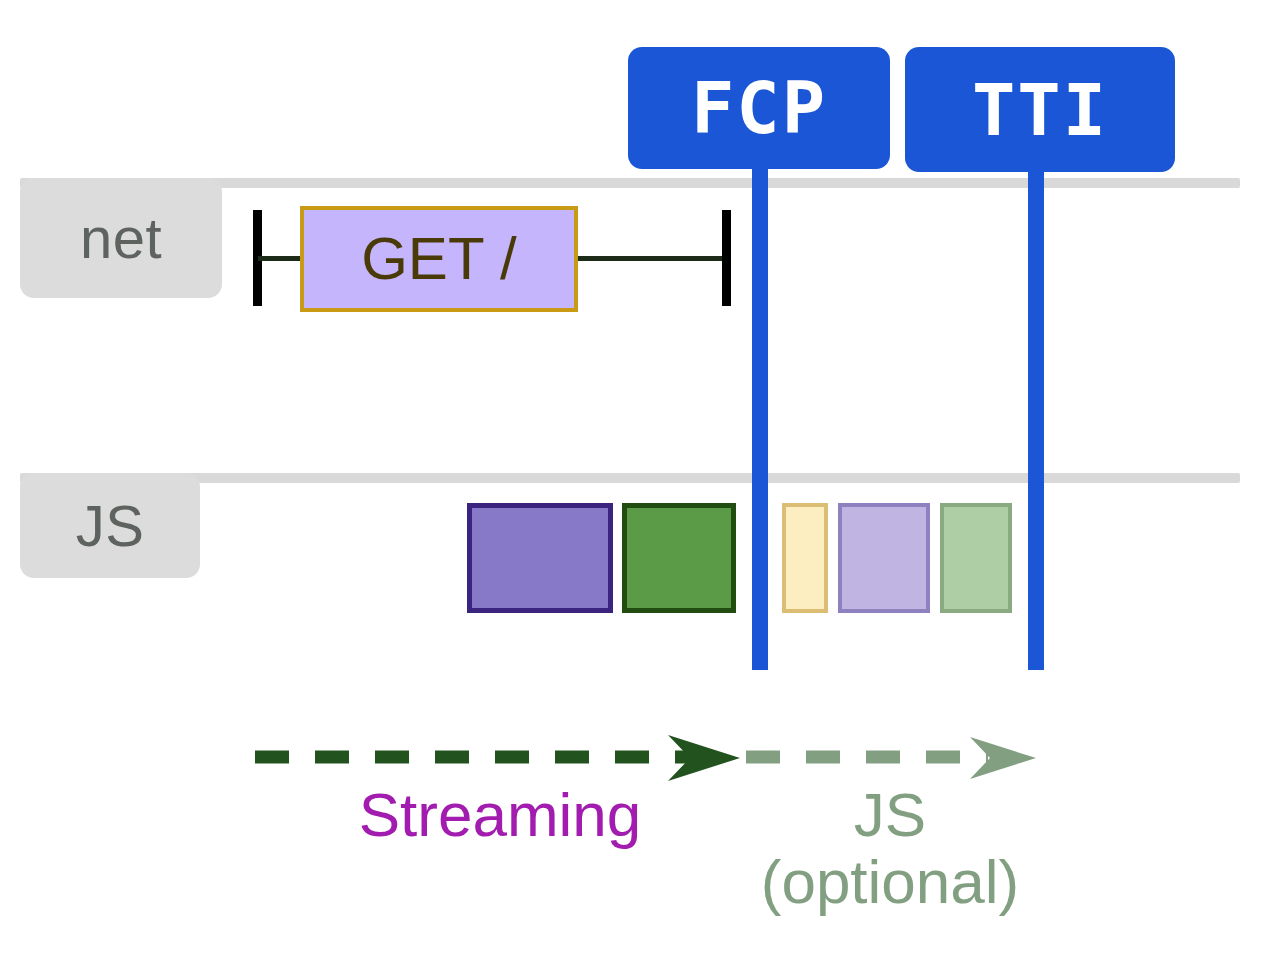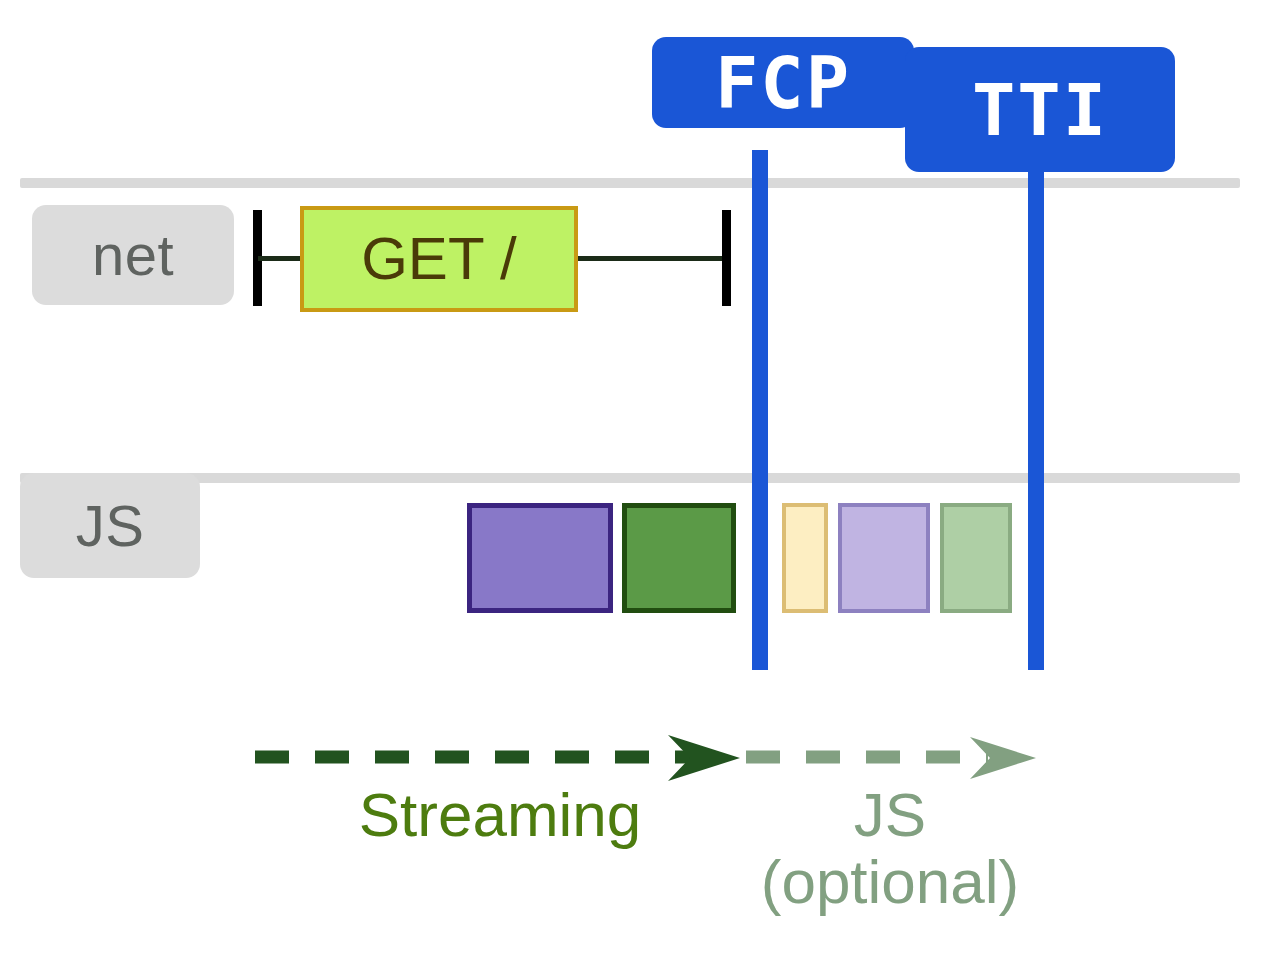--- a/index.html
+++ b/index.html
@@ -44,21 +44,21 @@
     width: 9px;
     background: #000000;
   }
   .reqline {
     position: absolute;
     height: 5px;
     background: #1b2b18;
   }
   .get-box {
     position: absolute;
-    background: #bef264;
+    background: #c4b5fd;
     border: 4px solid #c99a14;
     box-sizing: border-box;
     display: flex;
     align-items: center;
     justify-content: center;
     color: #4a3a08;
     font-size: 60px;
     line-height: 1;
   }
 
@@ -94,32 +94,32 @@
     position: absolute;
     overflow: visible;
   }
   .caption {
     position: absolute;
     text-align: center;
     font-size: 62px;
     line-height: 1.08;
     white-space: pre-line;
   }
-  .caption-strong { color: #4d7c0f; }
+  .caption-strong { color: #a21caf; }
   .caption-muted  { color: #82a081; }
 </style>
 </head>
 <body>
 
 <div id="stage">
 
   <div class="row-baseline" style="left:20px; top:178px; width:1220px;"></div>
   <div class="row-baseline" style="left:20px; top:473px; width:1220px;"></div>
 
-  <div class="row-badge" style="left:32px; top:178px; width:202px; height:100px;margin-top:27px;">
+  <div class="row-badge" style="left:20px; top:178px; width:202px; height:120px;">
     <span>net</span>
   </div>
   <div class="row-badge" style="left:20px; top:473px; width:180px; height:105px;">
     <span>JS</span>
   </div>
 
   <div class="endcap" style="left:253px; top:210px; height:96px;"></div>
   <div class="reqline" style="left:258px; top:256px; width:468px;"></div>
   <div class="endcap" style="left:722px; top:210px; height:96px;"></div>
   <div class="get-box" style="left:300px; top:206px; width:278px; height:106px;">
@@ -128,21 +128,21 @@
 
   <div class="task-block" style="left:467px; top:503px; width:146px; height:110px; background:#8878c8; border:5px solid #3b2480;"></div>
   <div class="task-block" style="left:622px; top:503px; width:114px; height:110px; background:#5b9a47; border:5px solid #214d10;"></div>
   <div class="task-block" style="left:782px; top:503px; width:46px; height:110px; background:#fdeec2; border:4px solid #dcbd74;"></div>
   <div class="task-block" style="left:838px; top:503px; width:92px; height:110px; background:#c0b4e2; border:4px solid #8d81c0;"></div>
   <div class="task-block" style="left:940px; top:503px; width:72px; height:110px; background:#aecfa5; border:4px solid #8aab82;"></div>
 
   <div class="marker-line" style="left:752px; top:150px; height:520px;"></div>
   <div class="marker-line" style="left:1028px; top:150px; height:520px;"></div>
 
-  <div class="marker-flag" style="left:628px; top:37px; width:262px; height:91px;margin-left:24px;">
+  <div class="marker-flag" style="left:628px; top:47px; width:262px; height:122px;">
     <span>FCP</span>
   </div>
   <div class="marker-flag" style="left:905px; top:30px; width:270px; height:125px;margin-top:17px;">
     <span>TTI</span>
   </div>
 
   <svg class="arrow-svg" style="left:250px; top:735px;" width="500" height="48" viewBox="0 0 500 48">
     <line x1="5" y1="22" x2="440" y2="22" stroke="#22531f" stroke-width="13" stroke-dasharray="34,26"></line>
     <polygon points="418,0 490,23 418,46 440,23" fill="#22531f"></polygon>
   </svg>

